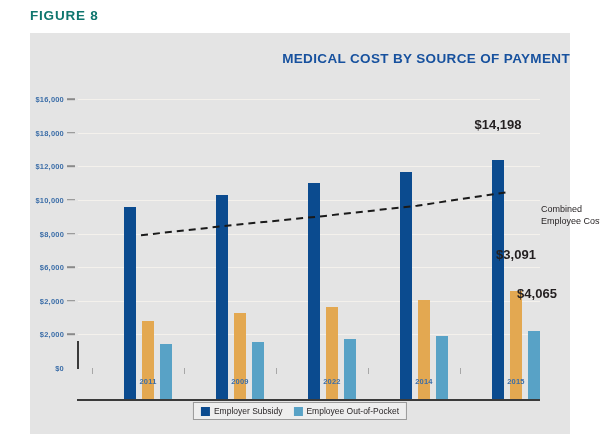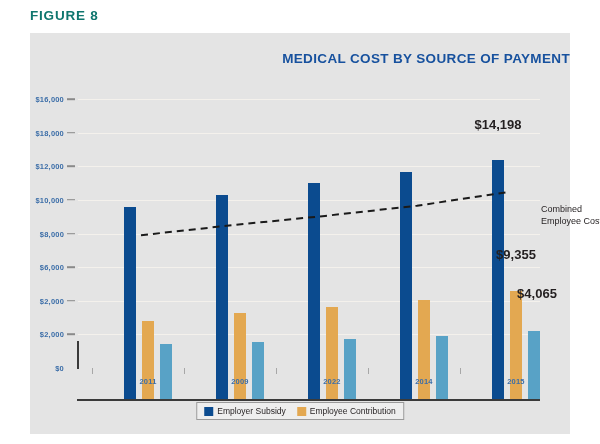--- a/index.html
+++ b/index.html
@@ -252,21 +252,21 @@
     <div class="bar employer" style="left:322px;width:12px;height:226.9px"></div>
     <div class="bar contribution" style="left:340px;width:12px;height:99.2px"></div>
     <div class="bar outofpocket" style="left:358px;width:12px;height:63px"></div>
     <div class="xtick-mark" style="left:290px"></div>
     <div class="xtick-label" style="left:346px">2014</div>
 
     <div class="bar employer" style="left:414px;width:12px;height:238.6px"></div>
     <div class="bar-label" style="left:420px;top:18px">$14,198</div>
 
     <div class="bar contribution" style="left:432px;width:12px;height:107.7px"></div>
-    <div class="bar-label" style="left:438px;top:148px">$9,355</div>
+    <div class="bar-label" style="left:438px;top:148px">$3,091</div>
 
     <div class="bar outofpocket" style="left:450px;width:12px;height:68.3px"></div>
     <div class="bar-label" style="left:459px;top:187px">$4,065</div>
 
     <div class="xtick-mark" style="left:382px"></div>
     <div class="xtick-label" style="left:438px">2015</div>
 
     <svg id="trendline" viewBox="0 0 462 269" preserveAspectRatio="none">
       <polyline points="63,136.2 155,126.1 247,116.9 339,106.7 431,92.9" fill="none" stroke="#1a1a1a" stroke-width="2" stroke-dasharray="7,5" stroke-linecap="butt" vector-effect="non-scaling-stroke"></polyline>
     </svg>
@@ -276,18 +276,18 @@
       <div>Employee Cost</div>
     </div>
   </div>
 
   <div id="legend">
     <div class="legend-item">
       <span class="legend-swatch" style="background:#0b4b8f"></span>
       <span class="legend-text">Employer Subsidy</span>
     </div>
     <div class="legend-item">
-      <span class="legend-swatch" style="background:#e3a851"></span>
-      <span class="legend-text">Employee Contribution</span>
+      <span class="legend-swatch" style="background:#58a2c6"></span>
+      <span class="legend-text">Employee Out-of-Pocket</span>
     </div>
   </div>
 
 </div>
 
 </body></html>

